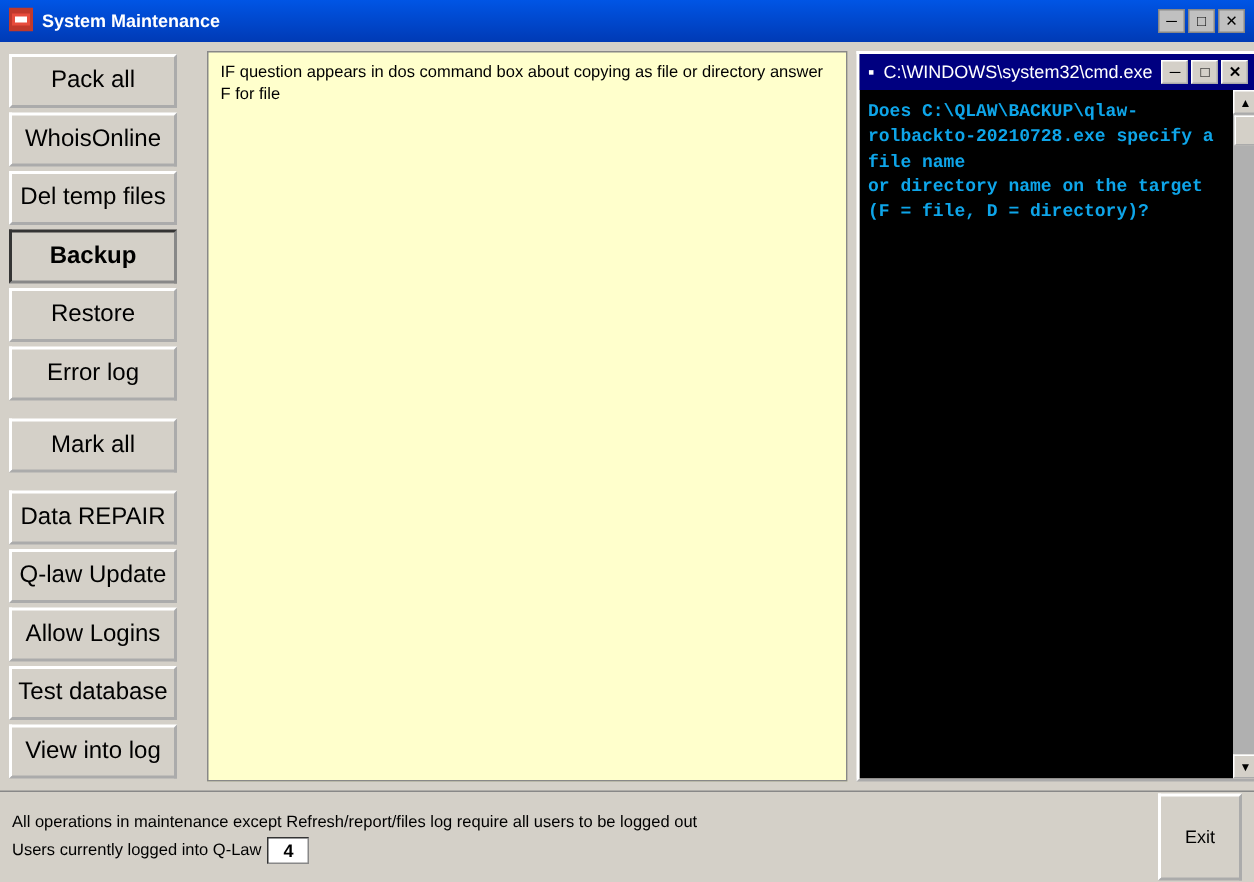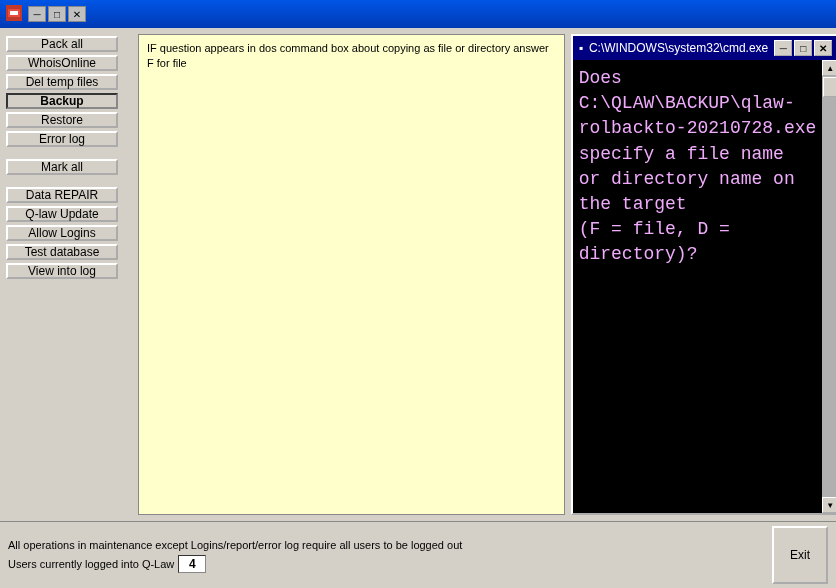--- a/index.html
+++ b/index.html
@@ -63,24 +63,24 @@
       background: #d4d0c8;
       padding: 8px 6px;
       display: flex;
       flex-direction: column;
       gap: 3px;
       flex-shrink: 0;
     }
 
     .sidebar-btn {
       width: 112px;
-      height: 16px;
+      height: 36px;
       background: #d4d0c8;
       border: 2px outset #ffffff;
-      font-size: 12px;
+      font-size: 16px;
       cursor: pointer;
       text-align: right;
       display: flex;
       align-items: center;
       justify-content: center;
       color: #000;
     }
     .sidebar-btn.active {
       background: #d4d0c8;
       border: 2px inset #888;
@@ -156,28 +156,29 @@
     }
 
     .cmd-body-wrapper {
       display: flex;
       flex: 1;
       overflow: hidden;
     }
 
     .cmd-body {
       background: #000000;
-      color: #f0abfc;
+      color: #0ea5e9;
       font-family: 'Courier New', Courier, monospace;
-      font-size: 18px;
+      font-size: 12px;
       padding: 6px;
       flex: 1;
       overflow: hidden;
       white-space: pre-wrap;
       line-height: 1.4;
+      font-weight: bold;
     }
 
     .cmd-scrollbar {
       width: 16px;
       background: #d4d0c8;
       display: flex;
       flex-direction: column;
       align-items: center;
     }
     .cmd-scroll-up {
@@ -261,20 +262,21 @@
 <body>
 
 <div class="title-bar">
   <span style="font-size:14px;">
     <svg width="16" height="16" viewBox="0 0 16 16">
       <rect width="16" height="16" fill="#c0392b"></rect>
       <rect x="2" y="4" width="12" height="8" fill="#e74c3c"></rect>
       <rect x="4" y="6" width="8" height="4" fill="#fff"></rect>
     </svg>
   </span>
+  <span class="title-bar-text">System Maintenance</span>
   <div class="title-bar-controls">
     <div class="title-bar-btn">─</div>
     <div class="title-bar-btn">□</div>
     <div class="title-bar-btn">✕</div>
   </div>
 </div>
 
 <div class="main-container">
   <div class="content-area">
 
@@ -324,21 +326,21 @@
             <div class="cmd-scroll-down">▼</div>
           </div>
         </div>
       </div>
 
     </div>
   </div>
 
   <div class="status-bar">
     <div>
-      <div class="status-text">All operations in maintenance except Logins/report/error log require all users to be logged out</div>
+      <div class="status-text">All operations in maintenance except Refresh/report/files log require all users to be logged out</div>
       <div class="users-logged">
         <span class="status-text">Users currently logged into Q-Law</span>
         <div class="users-count-box">4</div>
       </div>
     </div>
     <button class="exit-btn">Exit</button>
   </div>
 </div>
 
 </body></html>

